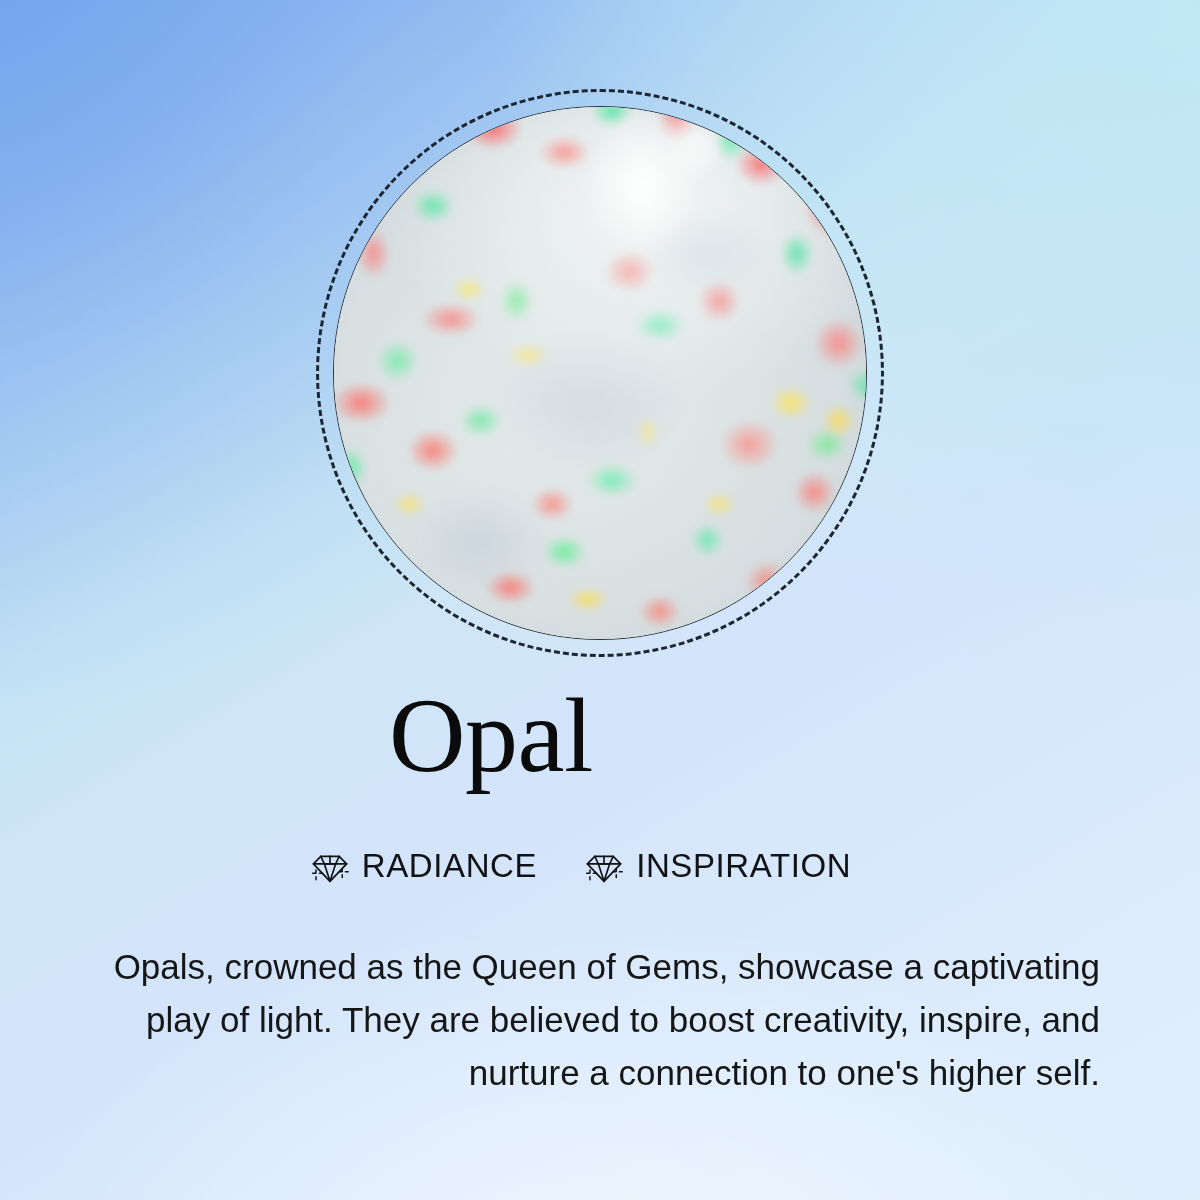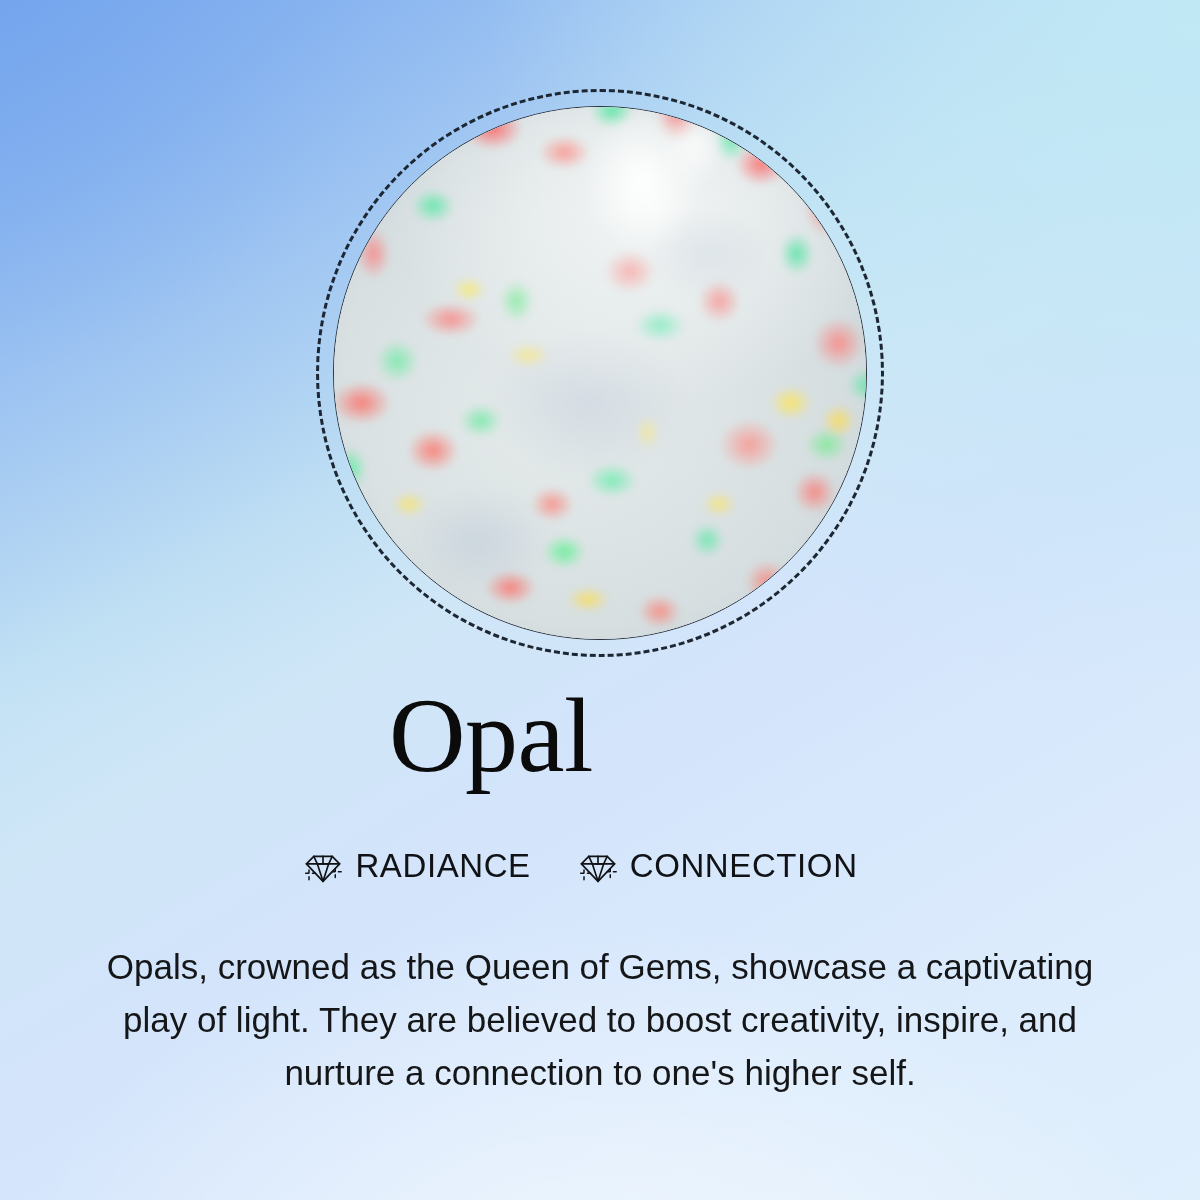--- a/index.html
+++ b/index.html
@@ -206,21 +206,21 @@
     letter-spacing: 0.6px;
     white-space: nowrap;
   }
 
   
   #description {
     position: absolute;
     left: 100px;
     top: 940px;
     width: 1000px;
-    text-align: center;
+    text-align: right;
     font-family: "Liberation Sans", sans-serif;
     font-size: 35px;
     line-height: 53px;
     color: #141618;
   }
 </style>
 </head>
 <body>
 
 <div id="card">
@@ -267,21 +267,21 @@
           <path d="M13.5 13 H34.5 L43 21.5 L24 41.5 L5 21.5 Z"></path>
           <path d="M5 21.5 H43"></path>
           <path d="M13.5 13 L17.5 21.5 L24 41.5"></path>
           <path d="M34.5 13 L30.5 21.5 L24 41.5"></path>
           <path d="M17.5 21.5 H30.5"></path>
           <path d="M24 13 V21.5"></path>
           <path d="M8 28.5 v3.6 M8 36.2 v3.6 M4.2 32.4 h3.6 M11.9 32.4 h3.6" stroke-width="1.7"></path>
           <path d="M38 27 v3.2 M38 34 v3.2 M34.6 30.6 h3.2 M41.6 30.6 h3.2" stroke-width="1.7"></path>
         </svg>
       </span>
-      <span class="keyword-label">CONNECTION</span>
+      <span class="keyword-label">INSPIRATION</span>
     </div>
 
 
   </div>
 
   <div id="description">Opals, crowned as the Queen of Gems, showcase a captivating play of light. They are believed to boost creativity, inspire, and nurture a connection to one's higher self.</div>
 
 </div>
 
 </body></html>

